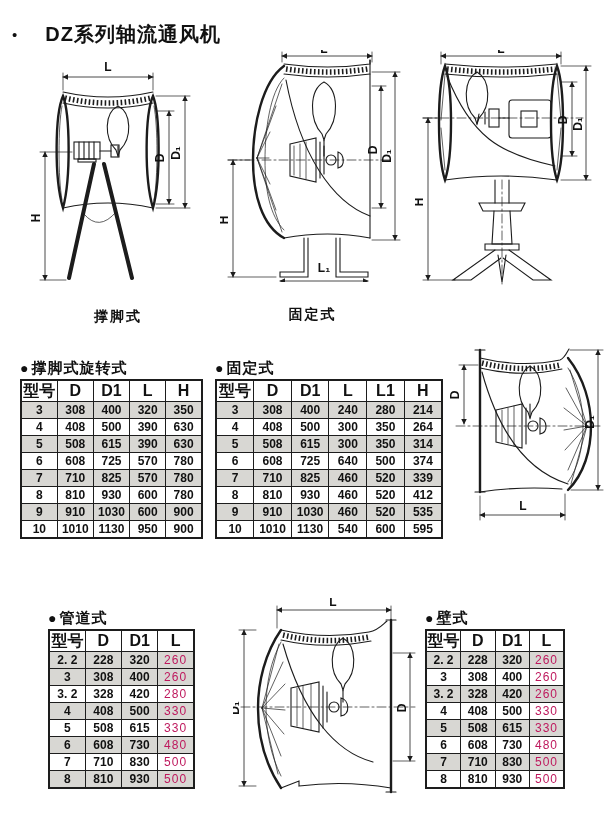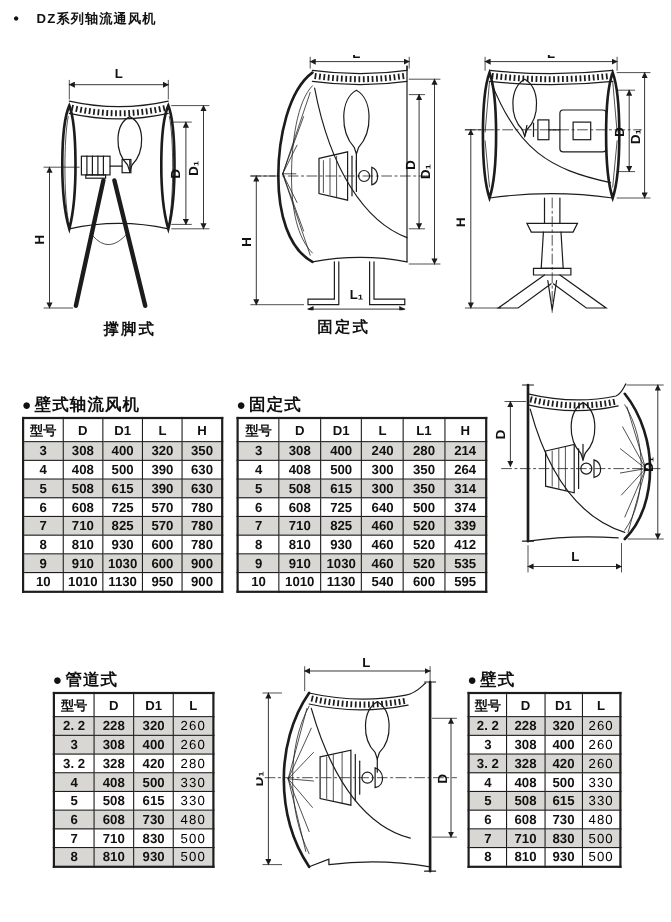--- a/index.html
+++ b/index.html
@@ -2,25 +2,25 @@
 <html><head>
 <meta charset="utf-8">
 <style>
   html,body{margin:0;padding:0;background:#ffffff;}
   .page{position:relative;width:610px;height:838px;background:#fff;overflow:hidden;
         font-family:"Liberation Sans","DejaVu Sans",sans-serif;color:#111;}
 
   
   .title-row{position:absolute;left:12px;top:5px;display:flex;align-items:center;gap:12px;}
   .title-bullet{font-size:15px;line-height:1;}
-  .page-title{font-size:12px;font-weight:bold;letter-spacing:1px;margin:4px;}
+  .page-title{font-size:20px;font-weight:bold;letter-spacing:1px;margin:16px;}
 
   
   figure{position:absolute;margin:0;text-align:center;}
-  figcaption{font-weight:bold;font-size:14px;margin-top:2px;letter-spacing:2px;}
+  figcaption{font-weight:bold;font-size:14px;margin-top:20px;letter-spacing:2px;}
   figcaption.small{font-size:13px;letter-spacing:1px;}
   .draw line,.draw path,.draw circle,.draw rect,.draw polyline,.draw polygon,.draw ellipse{
       stroke:#1c1c1c;fill:none;stroke-width:1.1;stroke-linecap:round;}
   .draw .thk{stroke-width:2.4;}
   .draw .leg{stroke-width:4;}
   .draw .dim{stroke-width:0.8;}
   .draw .ext{stroke-width:0.7;}
   .draw .hatch{stroke-width:5.5;stroke-dasharray:1.6 2.4;stroke-linecap:butt;}
   .draw .cl{stroke-width:0.7;stroke-dasharray:9 3 2 3;}
   .draw .thin{stroke-width:0.7;}
@@ -29,23 +29,23 @@
   .draw marker path{fill:#1c1c1c;stroke:none;}
 
   
   .tbl-section{position:absolute;}
   .tbl-heading{display:flex;align-items:center;gap:2px;font-size:15px;font-weight:bold;
       height:22px;letter-spacing:1px;}
   .tbl-heading .dot{font-size:14px;line-height:1;}
   table{border-collapse:collapse;table-layout:fixed;background:#fff;border:2px solid #1d1d1d;}
   th,td{border:1px solid #1d1d1d;text-align:center;vertical-align:middle;
       font-size:12px;font-weight:bold;padding:0;height:16px;line-height:1;}
-  th{height:20px;font-size:12px;background:#ffffff;}
+  th{height:20px;font-size:16px;background:#ffffff;}
   tr.shade td{background:#d8d7d3;}
-  td.dim-col{color:#000000;font-weight:normal;font-size:12px;letter-spacing:1px;margin-top:12px;}
+  td.dim-col{color:#be185d;font-weight:normal;font-size:12px;letter-spacing:1px;margin-top:12px;}
   .t0{width:183px;} .t1{width:228px;} .t2{width:147px;} .t3{width:140px;}
 </style>
 </head>
 <body>
 
 <div class="page">
 
   <div class="title-row">
     <span class="title-bullet">•</span>
     <h1 class="page-title">DZ系列轴流通风机</h1>
@@ -236,21 +236,21 @@
       <line class="ext" x1="24" y1="68" x2="8" y2="68"></line>
       <line class="ext" x1="40" y1="230" x2="8" y2="230"></line>
       <line class="dim" x1="13" y1="68" x2="13" y2="230" marker-start="url(#m3)" marker-end="url(#m3)"></line>
       <text transform="rotate(-90 8 152)" x="8" y="152" text-anchor="middle">H</text>
     </svg>
   </figure>
 
   <section class="tbl-section" style="left:20px;top:357px;width:190px;">
     <div class="tbl-heading">
       <span class="dot">●</span>
-      <span>壁式轴流风机</span>
+      <span>撑脚式旋转式</span>
     </div>
     <table class="t0">
         <thead>
           <tr>
             <th>型号</th>
             <th>D</th>
             <th>D1</th>
             <th>L</th>
             <th>H</th>
           </tr>

